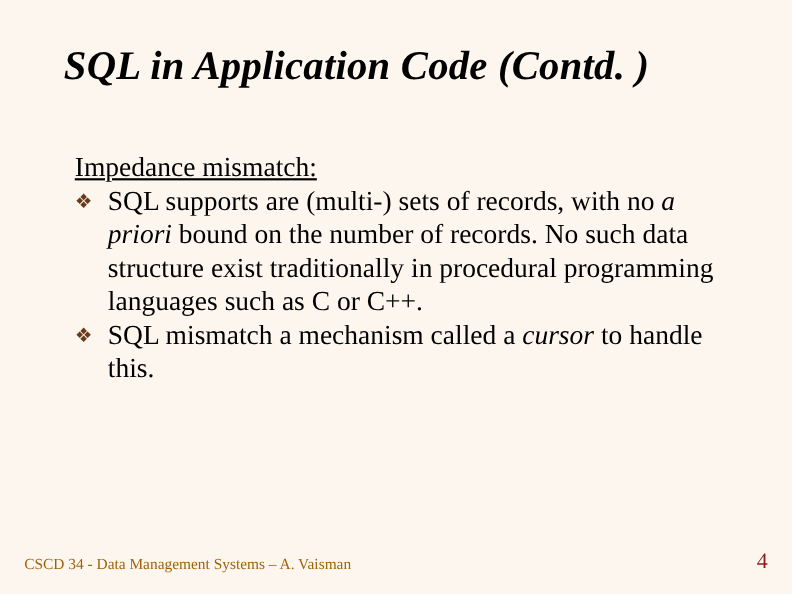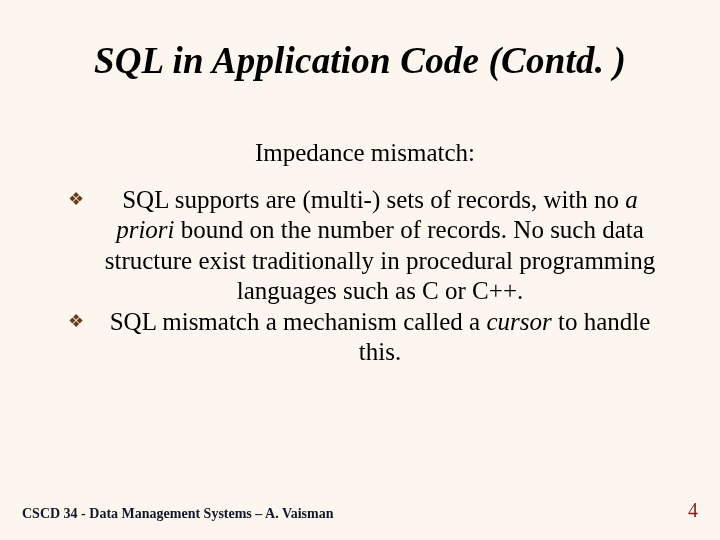--- a/index.html
+++ b/index.html
@@ -1,15 +1,15 @@
 <!DOCTYPE html>
 <html><head>
 <meta charset="utf-8">
 <style>
-  * { margin: 0; padding: 0; box-sizing: border-box; text-align: center; }
+  * { margin: 0; padding: 0; box-sizing: border-box; }
   html, body { width: 720px; height: 540px; overflow: hidden; }
   body {
     background: #fdf6ee;
     font-family: "Times New Roman", Times, serif;
     color: #000;
     position: relative;
   }
   .slide {
     width: 720px;
     height: 540px;
@@ -18,21 +18,22 @@
   }
   .title {
     font-style: italic;
     font-size: 37px;
     line-height: 1.15;
     margin-bottom: 56px;
     letter-spacing: 0.2px;
   }
   .subheading {
     font-size: 25px;
-    margin-bottom: 18px;
+    text-decoration: underline;
+    margin-bottom: 2px;
     margin-left: 10px;
   }
   .bullets {
     list-style: none;
     margin-left: 10px;
   }
   .bullets li {
     font-size: 25px;
     line-height: 1.22;
     position: relative;
@@ -50,22 +51,21 @@
   .italic { font-style: italic; }
   .cursor-word {
     font-style: italic;
     color: #000000;
   }
   .footer {
     position: absolute;
     bottom: 18px;
     left: 22px;
     font-size: 14px;
-    color: #0f172a;
-    font-weight: bold;
+    color: #a16207;
   }
   .pagenum {
     position: absolute;
     bottom: 18px;
     right: 22px;
     font-size: 20px;
     color: #8b1a1a;
   }
 </style>
 </head>

